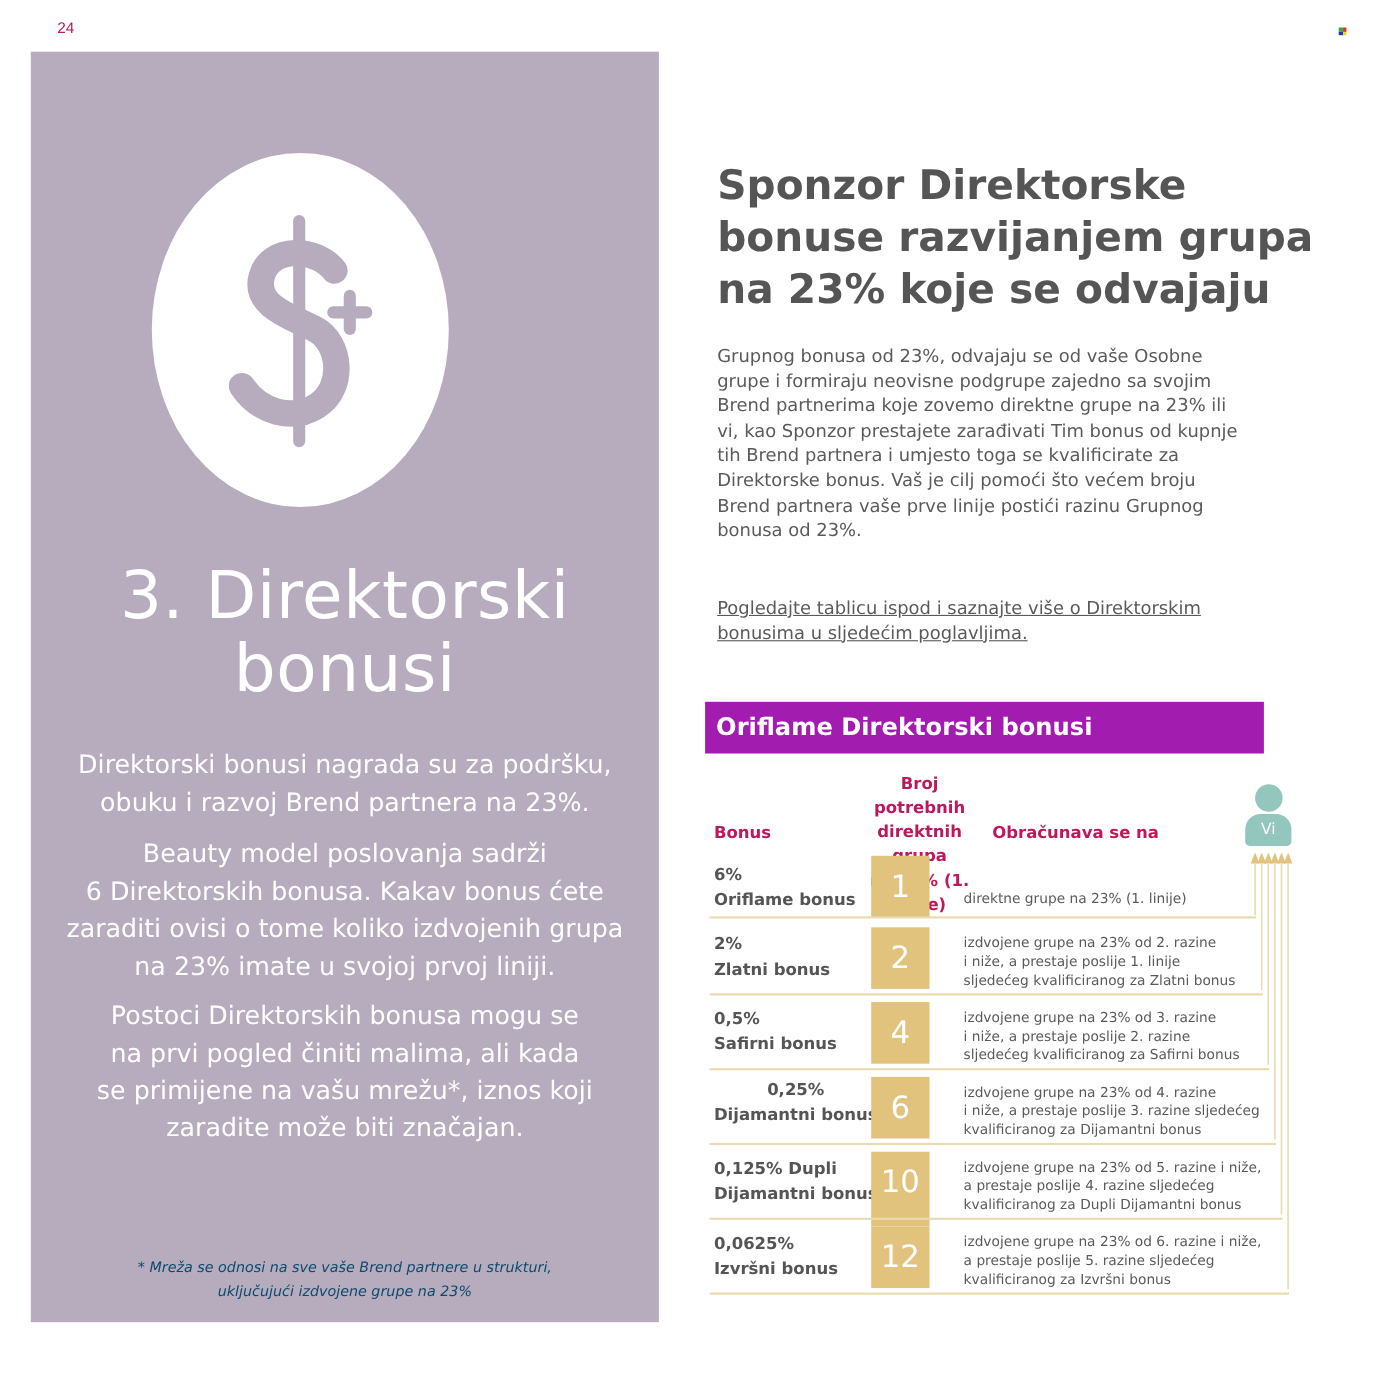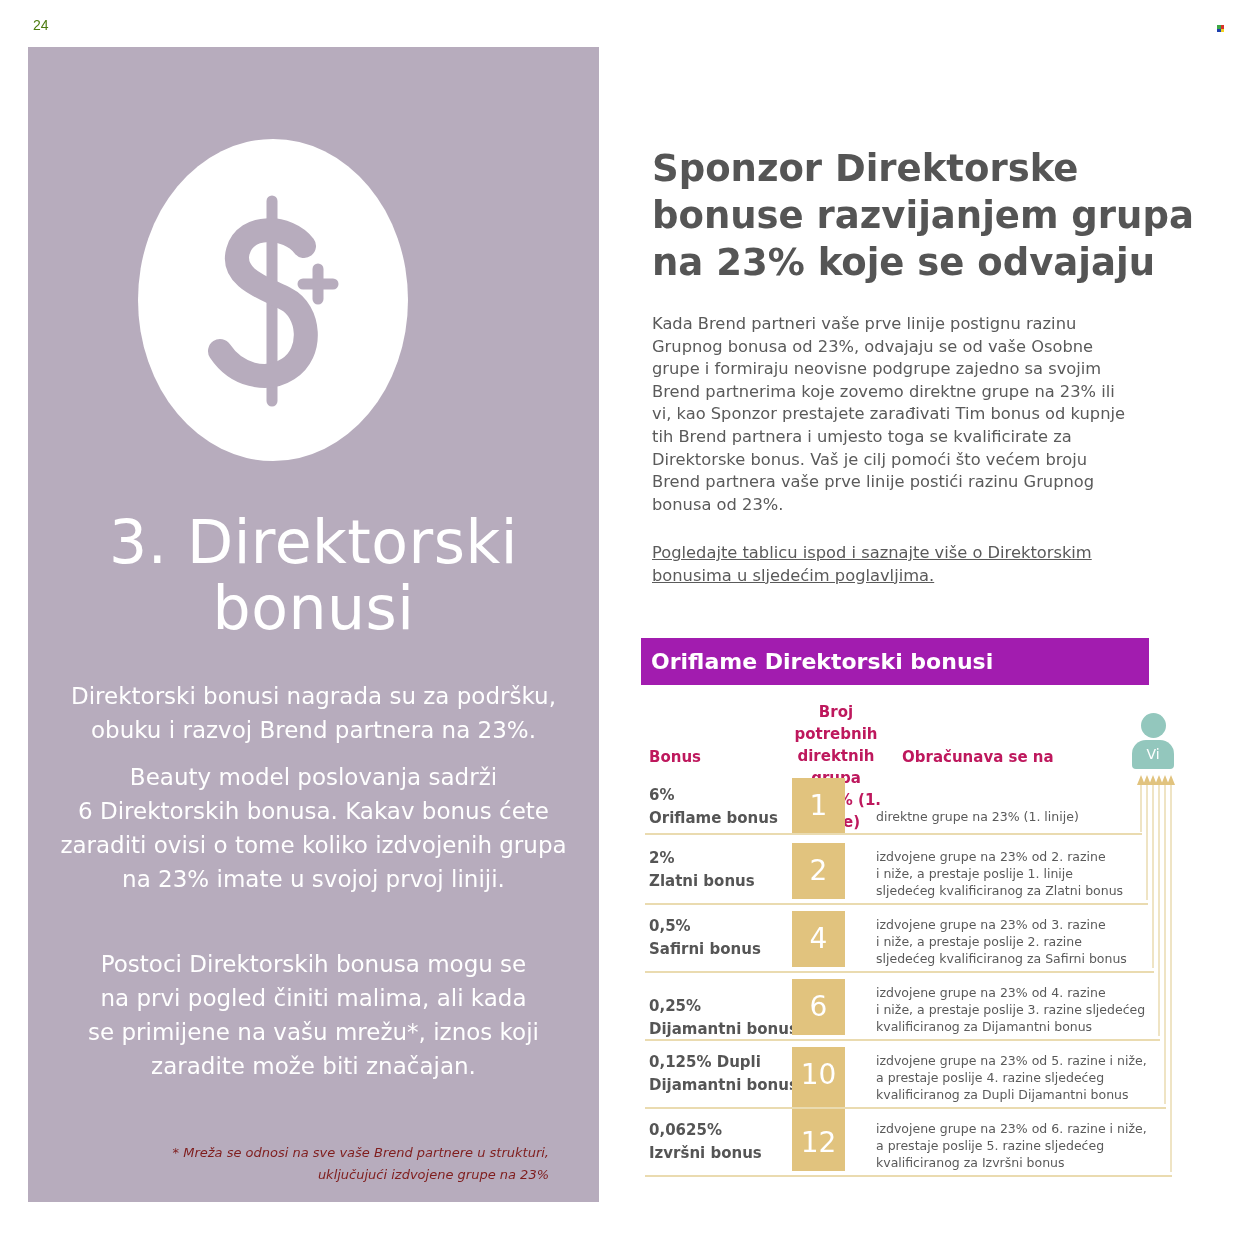--- a/index.html
+++ b/index.html
@@ -1,32 +1,32 @@
 <!DOCTYPE html>
 <html><head>
   <meta charset="utf-8">
   <style>
     * { margin: 0; padding: 0; box-sizing: border-box; }
     html, body { width: 1250px; height: 1250px; background: #ffffff; overflow: hidden; }
     body { position: relative; font-family: "DejaVu Sans", sans-serif; color: #555555; }
 
-    .page-number { position: absolute; left: 33px; top: 17px; font-size: 14px; color: #4d7c0f; font-family: "Liberation Sans", sans-serif; }
+    .page-number { position: absolute; left: 52px; top: 17px; font-size: 14px; color: #be185d; font-family: "Liberation Sans", sans-serif; }
     .corner-mark { position: absolute; left: 1217px; top: 25px; width: 7px; height: 7px; }
     .corner-mark span { position: absolute; width: 3.5px; height: 3.5px; }
 
     .left-panel { position: absolute; left: 28px; top: 47px; width: 571px; height: 1155px; background: #b7acbd; }
     .icon-circle { position: absolute; left: 88px; top: 92px; width: 270px; height: 322px; border-radius: 50%; background: #ffffff; }
     .icon-circle svg { position: absolute; left: 0; top: 0; }
 
     .chapter-title { position: absolute; left: 0; width: 571px; top: 462px; text-align: center; color: #ffffff; font-size: 60px; line-height: 66px; font-weight: normal; letter-spacing: 0.5px; }
     .left-para { position: absolute; left: 10px; width: 551px; text-align: center; color: #ffffff; font-size: 23px; line-height: 34px; font-weight: normal; }
     .left-para.p1 { top: 632px; }
     .left-para.p2 { top: 713px; }
-    .left-para.p3 { top: 900px; }
-    .footnote { position: absolute; left: 50px; width: 471px; top: 1095px; text-align: right; color: #7f1d1d; font-style: italic; font-size: 13px; line-height: 22px; }
+    .left-para.p3 { top: 860px; }
+    .footnote { position: absolute; left: 50px; width: 471px; top: 1095px; text-align: center; color: #0c4a6e; font-style: italic; font-size: 13px; line-height: 22px; }
 
     .right-title { position: absolute; left: 652px; top: 145px; width: 560px; color: #555555; font-size: 37px; line-height: 47px; font-weight: bold; }
     .right-body { position: absolute; left: 652px; width: 500px; color: #5a5a5a; font-size: 16.3px; line-height: 22.6px; }
     .right-body.b1 { top: 313px; }
     .right-body.b2 { top: 542px; text-decoration: underline; }
 
     .table-header-bar { position: absolute; left: 641px; top: 638px; width: 508px; height: 47px; background: #a21caf; color: #ffffff; font-size: 22px; font-weight: bold; line-height: 47px; padding-left: 10px; }
 
     .col-head { position: absolute; color: #be185d; font-size: 15px; font-weight: bold; line-height: 22px; }
     .col-bonus { left: 649px; top: 746px; }
@@ -95,21 +95,20 @@
   </div>
 </div>
 
 <div class="right-title">
   <div>Sponzor Direktorske</div>
   <div>bonuse razvijanjem grupa</div>
   <div>na 23% koje se odvajaju</div>
 </div>
 
 <div class="right-body b1">
-  <div>Kada Brend partneri vaše prve linije postignu razinu</div>
   <div>Grupnog bonusa od 23%, odvajaju se od vaše Osobne</div>
   <div>grupe i formiraju neovisne podgrupe zajedno sa svojim</div>
   <div>Brend partnerima koje zovemo direktne grupe na 23% ili</div>
   <div>vi, kao Sponzor prestajete zarađivati Tim bonus od kupnje</div>
   <div>tih Brend partnera i umjesto toga se kvalificirate za</div>
   <div>Direktorske bonus. Vaš je cilj pomoći što većem broju</div>
   <div>Brend partnera vaše prve linije postići razinu Grupnog</div>
   <div>bonusa od 23%.</div>
 </div>
 <div class="right-body b2">
@@ -185,21 +184,21 @@
   <div class="row-number" style="top:0;height:56px;line-height:56px;">4</div>
   <div class="row-desc" style="top:5px;">
     <div>izdvojene grupe na 23% od 3. razine</div>
     <div>i niže, a prestaje poslije 2. razine</div>
     <div>sljedećeg kvalificiranog za Safirni bonus</div>
   </div>
   <div class="row-line" style="top:60px;width:509px;"></div>
 </div>
 
 <div class="row" style="top:979px;height:68px;">
-  <div class="row-label" style="top:16px;">
+  <div class="row-label" style="top:0;text-align:center;">
     <div>0,25%</div>
     <div>Dijamantni bonus</div>
   </div>
   <div class="row-number" style="top:0;height:56px;line-height:56px;">6</div>
   <div class="row-desc" style="top:5px;">
     <div>izdvojene grupe na 23% od 4. razine</div>
     <div>i niže, a prestaje poslije 3. razine sljedećeg</div>
     <div>kvalificiranog za Dijamantni bonus</div>
   </div>
   <div class="row-line" style="top:60px;width:515px;"></div>

